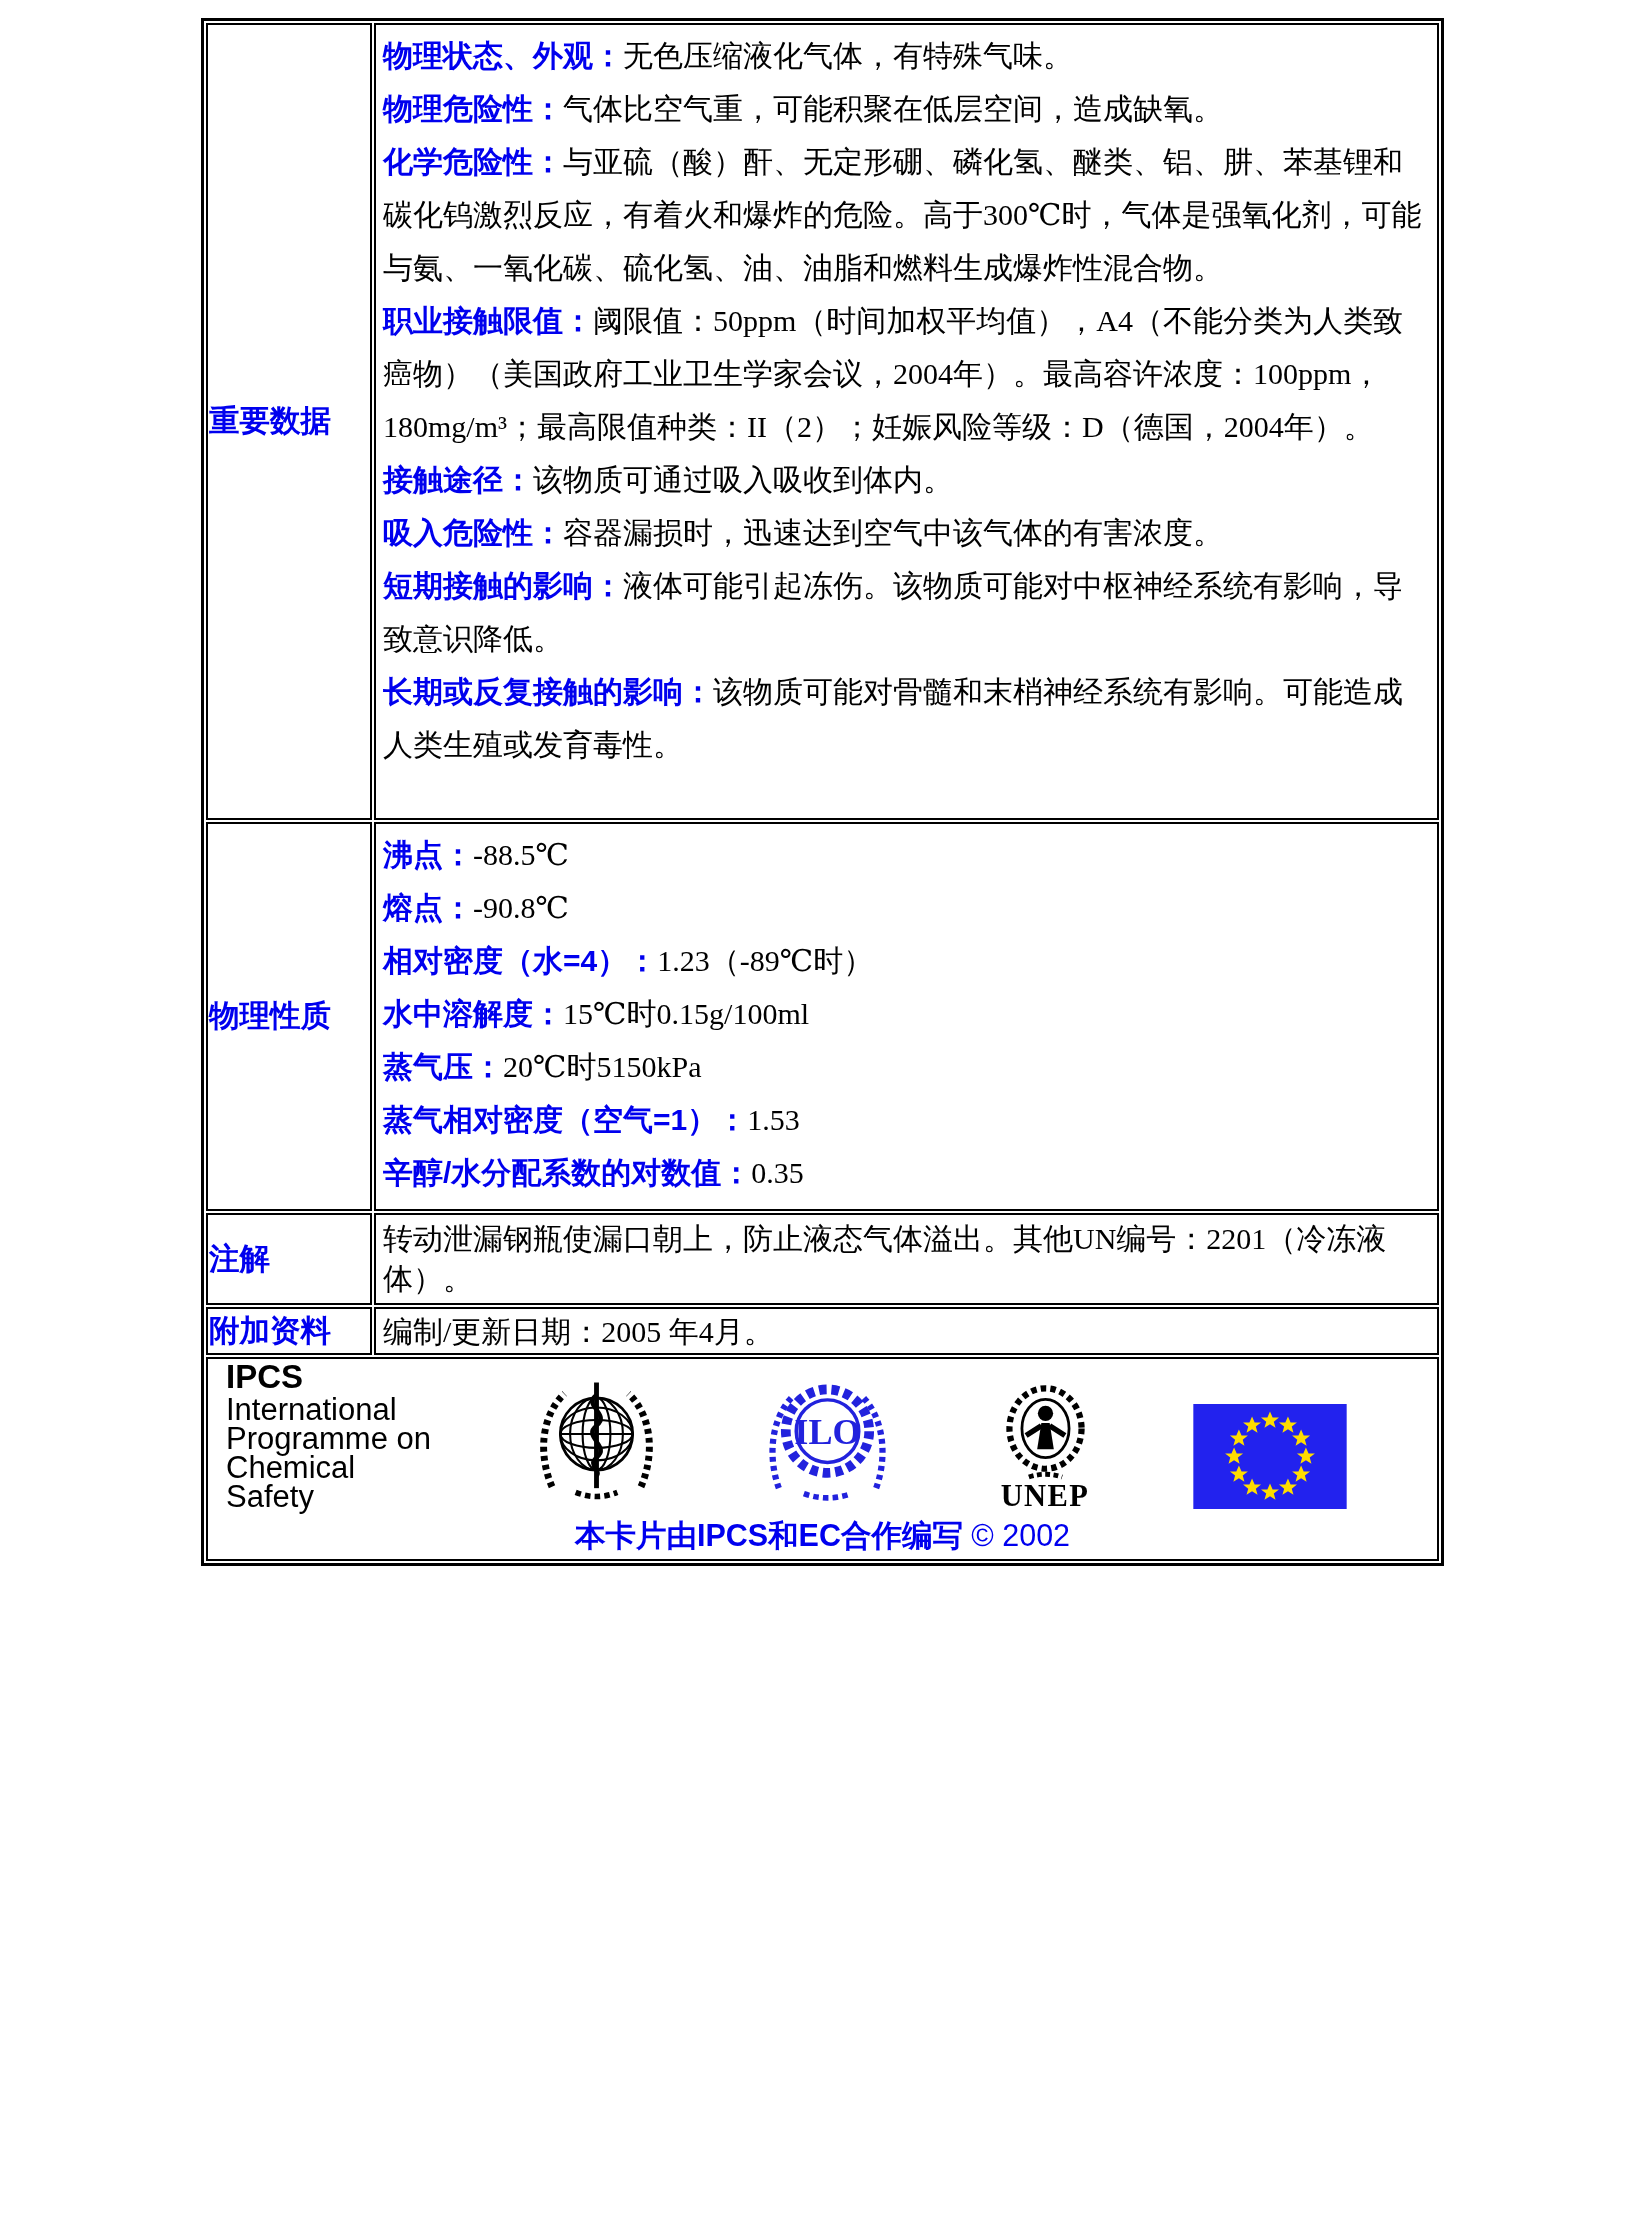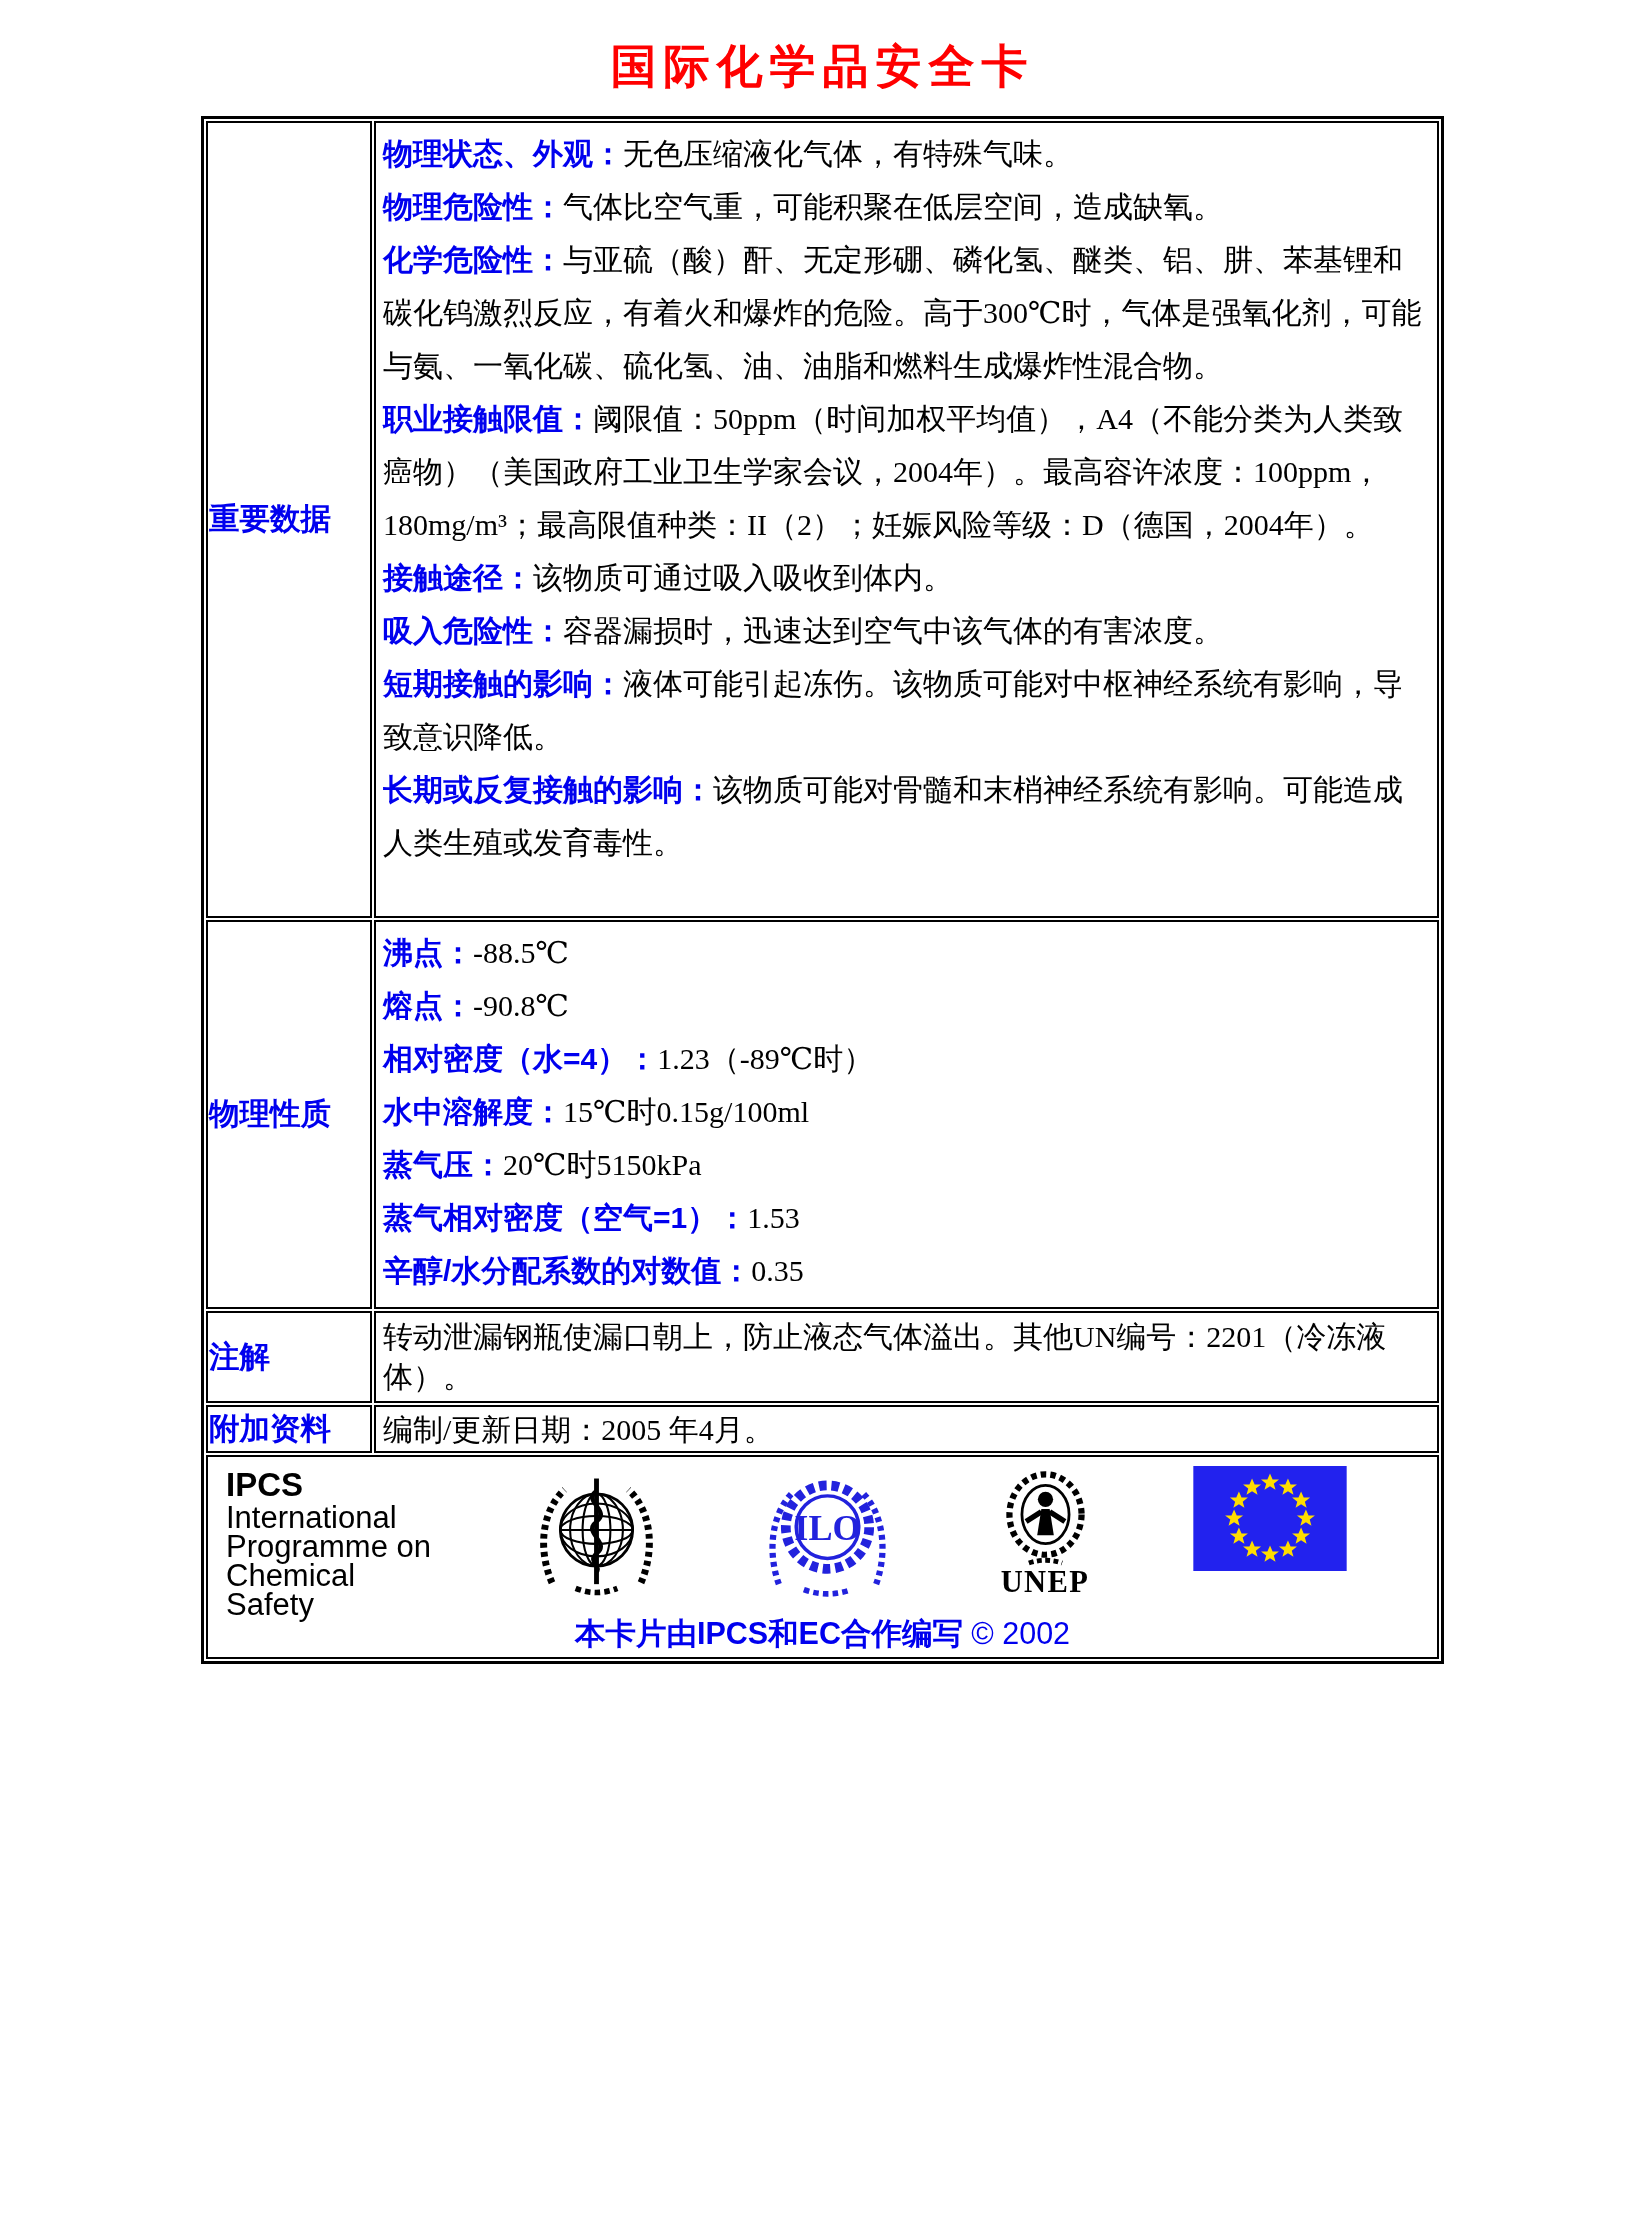--- a/index.html
+++ b/index.html
@@ -69,21 +69,21 @@
     font-family: "Liberation Sans", "DejaVu Sans", sans-serif;
     font-weight: bold;
   }
   .chem-name { font-size: 32px; }
   .entry { margin: 0; }
   .notes-cell { font-size: 30px; line-height: 40px; vertical-align: middle; }
   .addl-cell  { font-size: 30px; line-height: 35px; vertical-align: middle; }
   .logos-cell { height: 187px; padding: 5.5px 7px 2.8px 7px; vertical-align: top; }
   .logos-flex {
     display: flex;
-    align-items: flex-start;
+    align-items: flex-end;
     justify-content: space-between;
     padding: 4.2px 83px 0 11px;
     height: 143px;
   }
   .ipcs-block {
     width: 208px;
     font-family: "Liberation Sans", "DejaVu Sans", sans-serif;
     color: #000;
   }
   .ipcs-acronym { font-size: 33px; font-weight: bold; line-height: 37px; }
@@ -112,21 +112,20 @@
     font-family: "Liberation Sans", "DejaVu Sans", sans-serif;
     font-weight: bold;
   }
   svg text { font-family: "Liberation Serif", "DejaVu Serif", serif; }
 </style>
 </head>
 <body>
 
 <div class="page">
 
-  <div class="page-title">国际化学品安全卡</div>
 
   <table class="card">
     <colgroup>
         <col class="label-col">
         <col>
       </colgroup>
 
     <tbody>
 
     <tr>

